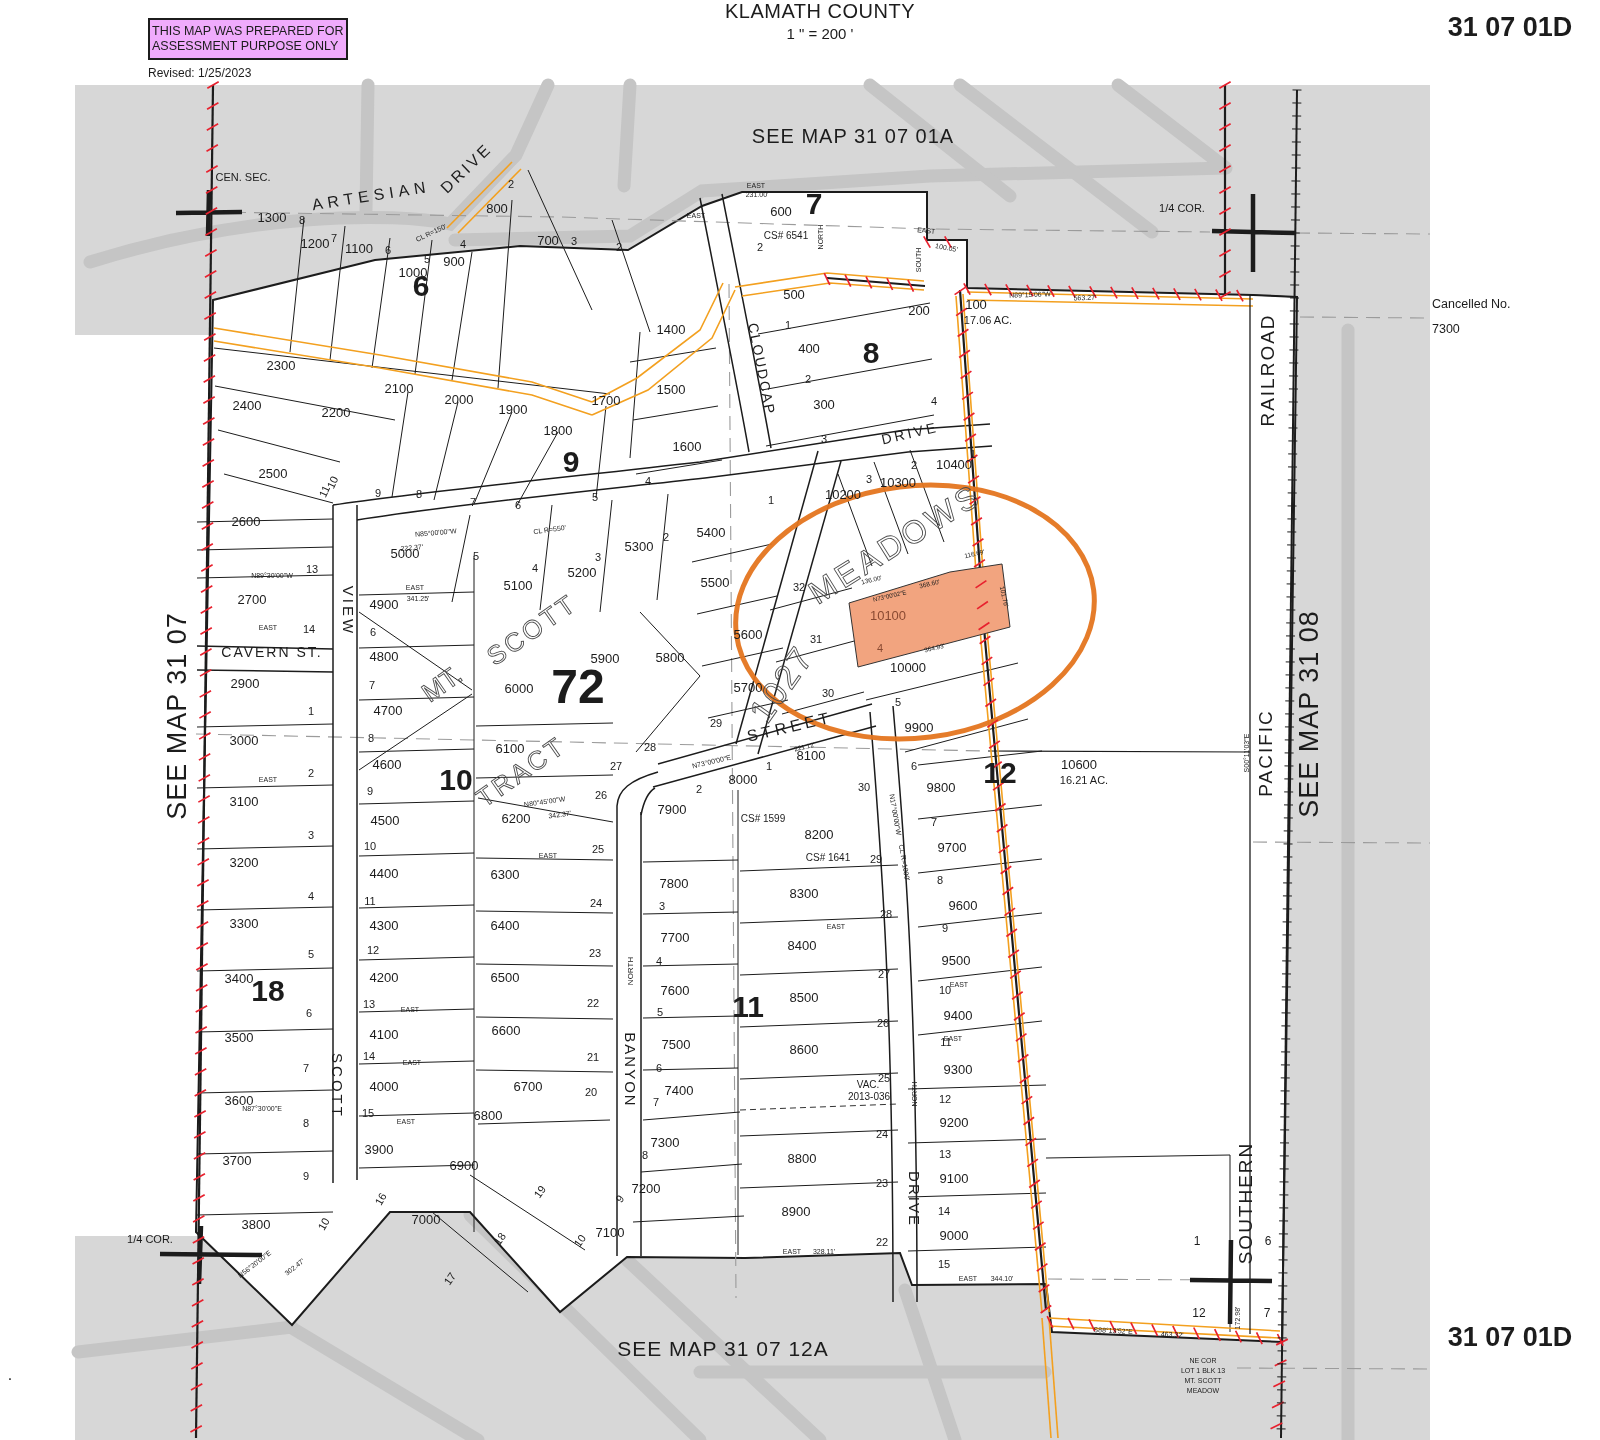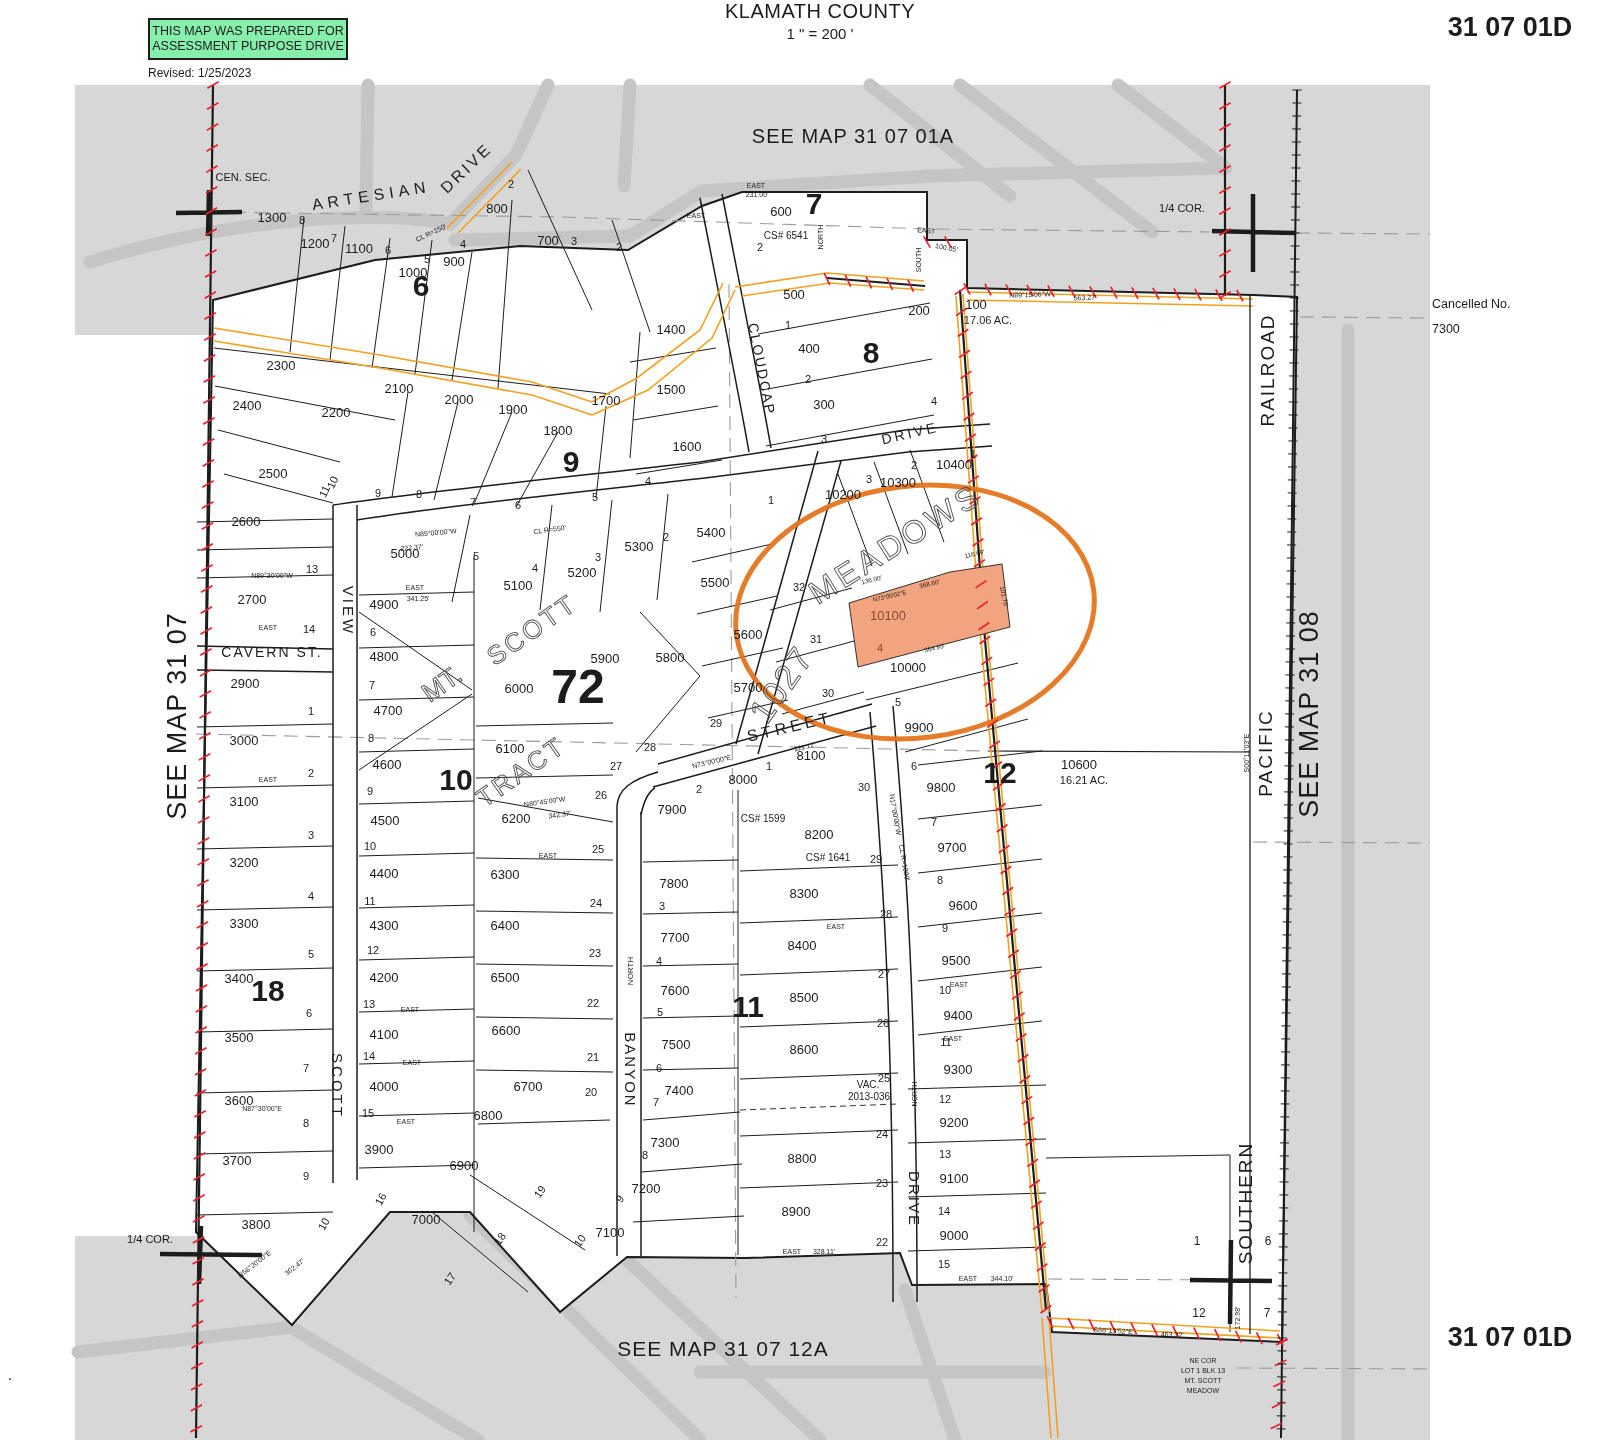--- a/index.html
+++ b/index.html
@@ -4,22 +4,22 @@
 <style>
   html,body{margin:0;padding:0;background:#fff;}
   .page{position:relative;width:1600px;height:1440px;overflow:hidden;background:#fff;
         font-family:"Liberation Sans",sans-serif;color:#1c1c1c;}
   svg text{font-family:"Liberation Sans",sans-serif;}
   .ovl{position:absolute;pointer-events:none;}
   .hdr{left:480px;top:0;width:680px;text-align:center;}
   .hdr .t1{font-size:27px;letter-spacing:.5px;}
   .hdr .t2{font-size:20px;letter-spacing:.5px;}
   .hdr .t3{font-size:15px;margin-top:2px;}
-  .disc{left:148px;top:18px;width:192px;border:2px solid #1c1c1c;background:#86efac;
-        font-size:12.5px;text-align:center;line-height:15px;padding:4px 2px;}
+  .disc{left:148px;top:18px;width:192px;border:2px solid #1c1c1c;background:#f0abfc;
+        font-size:12.5px;text-align:left;line-height:15px;padding:4px 2px;}
   .rev{left:148px;top:66px;font-size:12px;}
   .idtop{left:1430px;top:12px;width:160px;text-align:center;font-size:27px;font-weight:bold;}
   .idbot{left:1425px;top:1322px;width:170px;text-align:center;font-size:27px;font-weight:bold;}
   .canc{left:1432px;top:292px;width:136px;text-align:left;font-size:12.5px;line-height:25px;}
 </style>
 </head>
 <body>
 
 <div class="page">
 
@@ -727,21 +727,21 @@
       </g>
 </svg>
 
 
 <div class="ovl hdr">
   <div class="t2">KLAMATH COUNTY</div>
   <div class="t3">1 " = 200 '</div>
 </div>
 <div class="ovl disc">
   <div>THIS MAP WAS PREPARED FOR</div>
-  <div>ASSESSMENT PURPOSE DRIVE</div>
+  <div>ASSESSMENT PURPOSE ONLY</div>
 </div>
 <div class="ovl rev">Revised: 1/25/2023</div>
 <div class="ovl idtop">31 07 01D</div>
 <div class="ovl idbot">31 07 01D</div>
 <div class="ovl canc">
   <div>Cancelled No.</div>
   <div>7300</div>
 </div>
 
 

